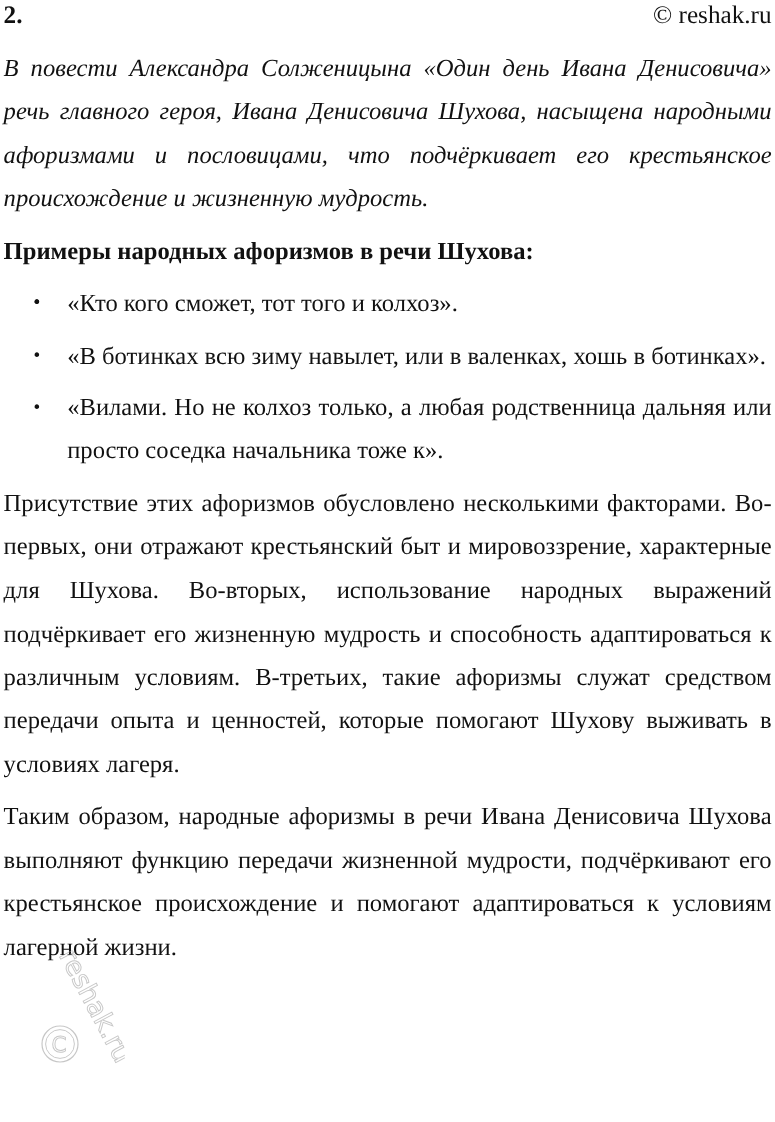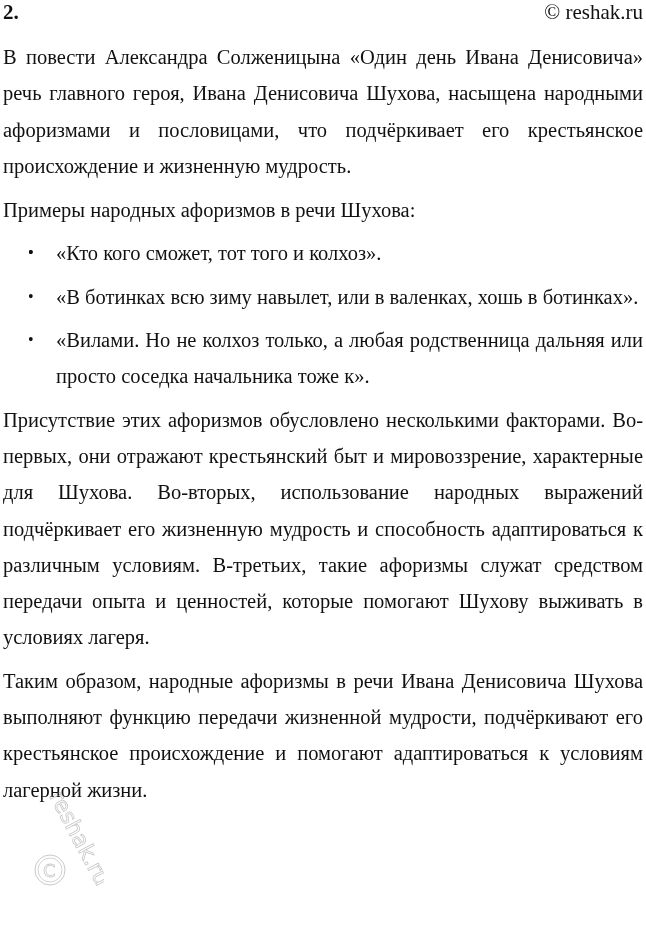--- a/index.html
+++ b/index.html
@@ -41,23 +41,24 @@
     line-height: 24px;
   }
   p {
     margin: 0;
     font-size: 20.5px;
     line-height: 36.3px;
     text-align: justify;
   }
   .intro {
     margin-top: 9px;
+    font-style: italic;
   }
   .subheading {
-    font-weight: normal;
+    font-weight: bold;
     margin-top: 8px;
     text-align: left;
   }
   ul.examples {
     list-style: none;
     margin: 6px 0 0 0;
     padding: 0;
   }
   ul.examples li {
     position: relative;

